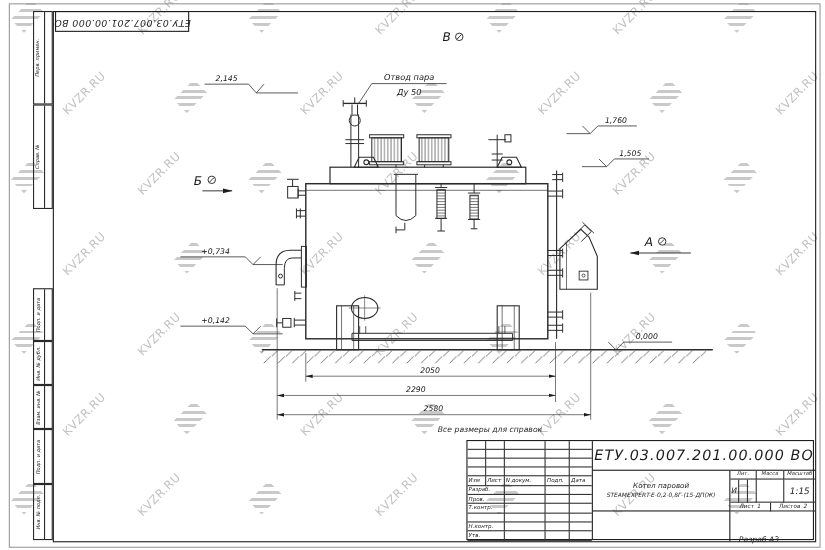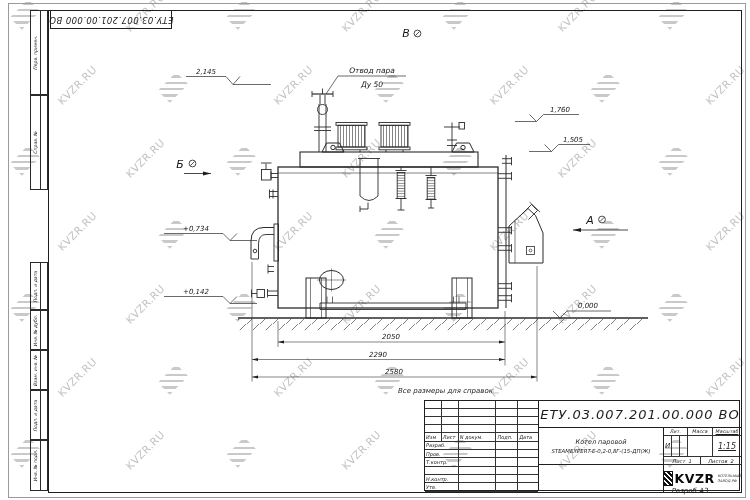--- a/index.html
+++ b/index.html
@@ -38,21 +38,21 @@
       font:italic 13px "DejaVu Sans",sans-serif;letter-spacing:1px;white-space:nowrap;}
   .tb-name{position:absolute;left:114px;top:27px;width:125px;height:37px;border-bottom:1px solid #1f1f1f;border-right:1.2px solid #1f1f1f;
       display:flex;flex-direction:column;align-items:center;justify-content:center;text-align:center;}
   .tb-name .l1{font:italic 6.5px "DejaVu Sans",sans-serif;text-align:right;}
   .tb-name .l2{font:italic 5.4px "DejaVu Sans",sans-serif;margin-top:2px;}
   .tb-extra{position:absolute;left:114px;top:64px;width:125px;height:27px;border-right:1.2px solid #1f1f1f;}
   .tb-right{position:absolute;left:239px;top:27px;width:77px;height:64px;}
   .tr-row{display:flex;}
   .tr-c{border-right:.7px solid #333;border-bottom:.7px solid #333;display:flex;align-items:center;justify-content:center;
         font:italic 4.8px "DejaVu Sans",sans-serif;}
-  .tr-c:last-child{border-right:none;text-decoration:underline;}
+  .tr-c:last-child{border-right:none;}
   .scale-val{font:italic 8px "DejaVu Sans",sans-serif;}
   .lit-val{font:italic 7px "DejaVu Sans",sans-serif;}
   .sheet-cell{gap:3px;font:italic 5.2px "DejaVu Sans",sans-serif;}
   .logo-row{height:27px;display:flex;align-items:center;justify-content:center;gap:3px;}
   .logo-sq{width:15px;height:13px;background:
       repeating-linear-gradient(45deg,#101010 0 2.2px,#fff 2.2px 3.6px);outline:1px solid #101010;}
   .logo-name{font:bold 12.5px "DejaVu Sans",sans-serif;letter-spacing:.5px;color:#0a0a0a;}
   .logo-sub{display:flex;flex-direction:column;font:italic 3.6px "DejaVu Sans",sans-serif;color:#333;line-height:1.3;}
   .format-note{position:absolute;left:648px;top:487px;width:84px;text-align:center;
       font:italic 7px "DejaVu Sans",sans-serif;}
@@ -428,26 +428,18 @@
         <div class="tr-row">
           <div class="tr-c sheet-cell" style="width:37px;height:8px;">
             <span>Лист</span>
               <span>1</span>
           </div>
           <div class="tr-c sheet-cell" style="width:40px;height:8px;">
             <span>Листов</span>
               <span>2</span>
           </div>
         </div>
-        <div class="logo-row">
-          <div class="logo-sq"></div>
-          <div class="logo-name">KVZR</div>
-          <div class="logo-sub">
-            <span>КОТЕЛЬНЫЙ</span>
-            <span>ЗАВОД.РФ</span>
-          </div>
-        </div>
       </div>
     </div>
 
     <div class="format-note">Разраб А3</div>
   </div>
 </div>
 
 </body></html>

